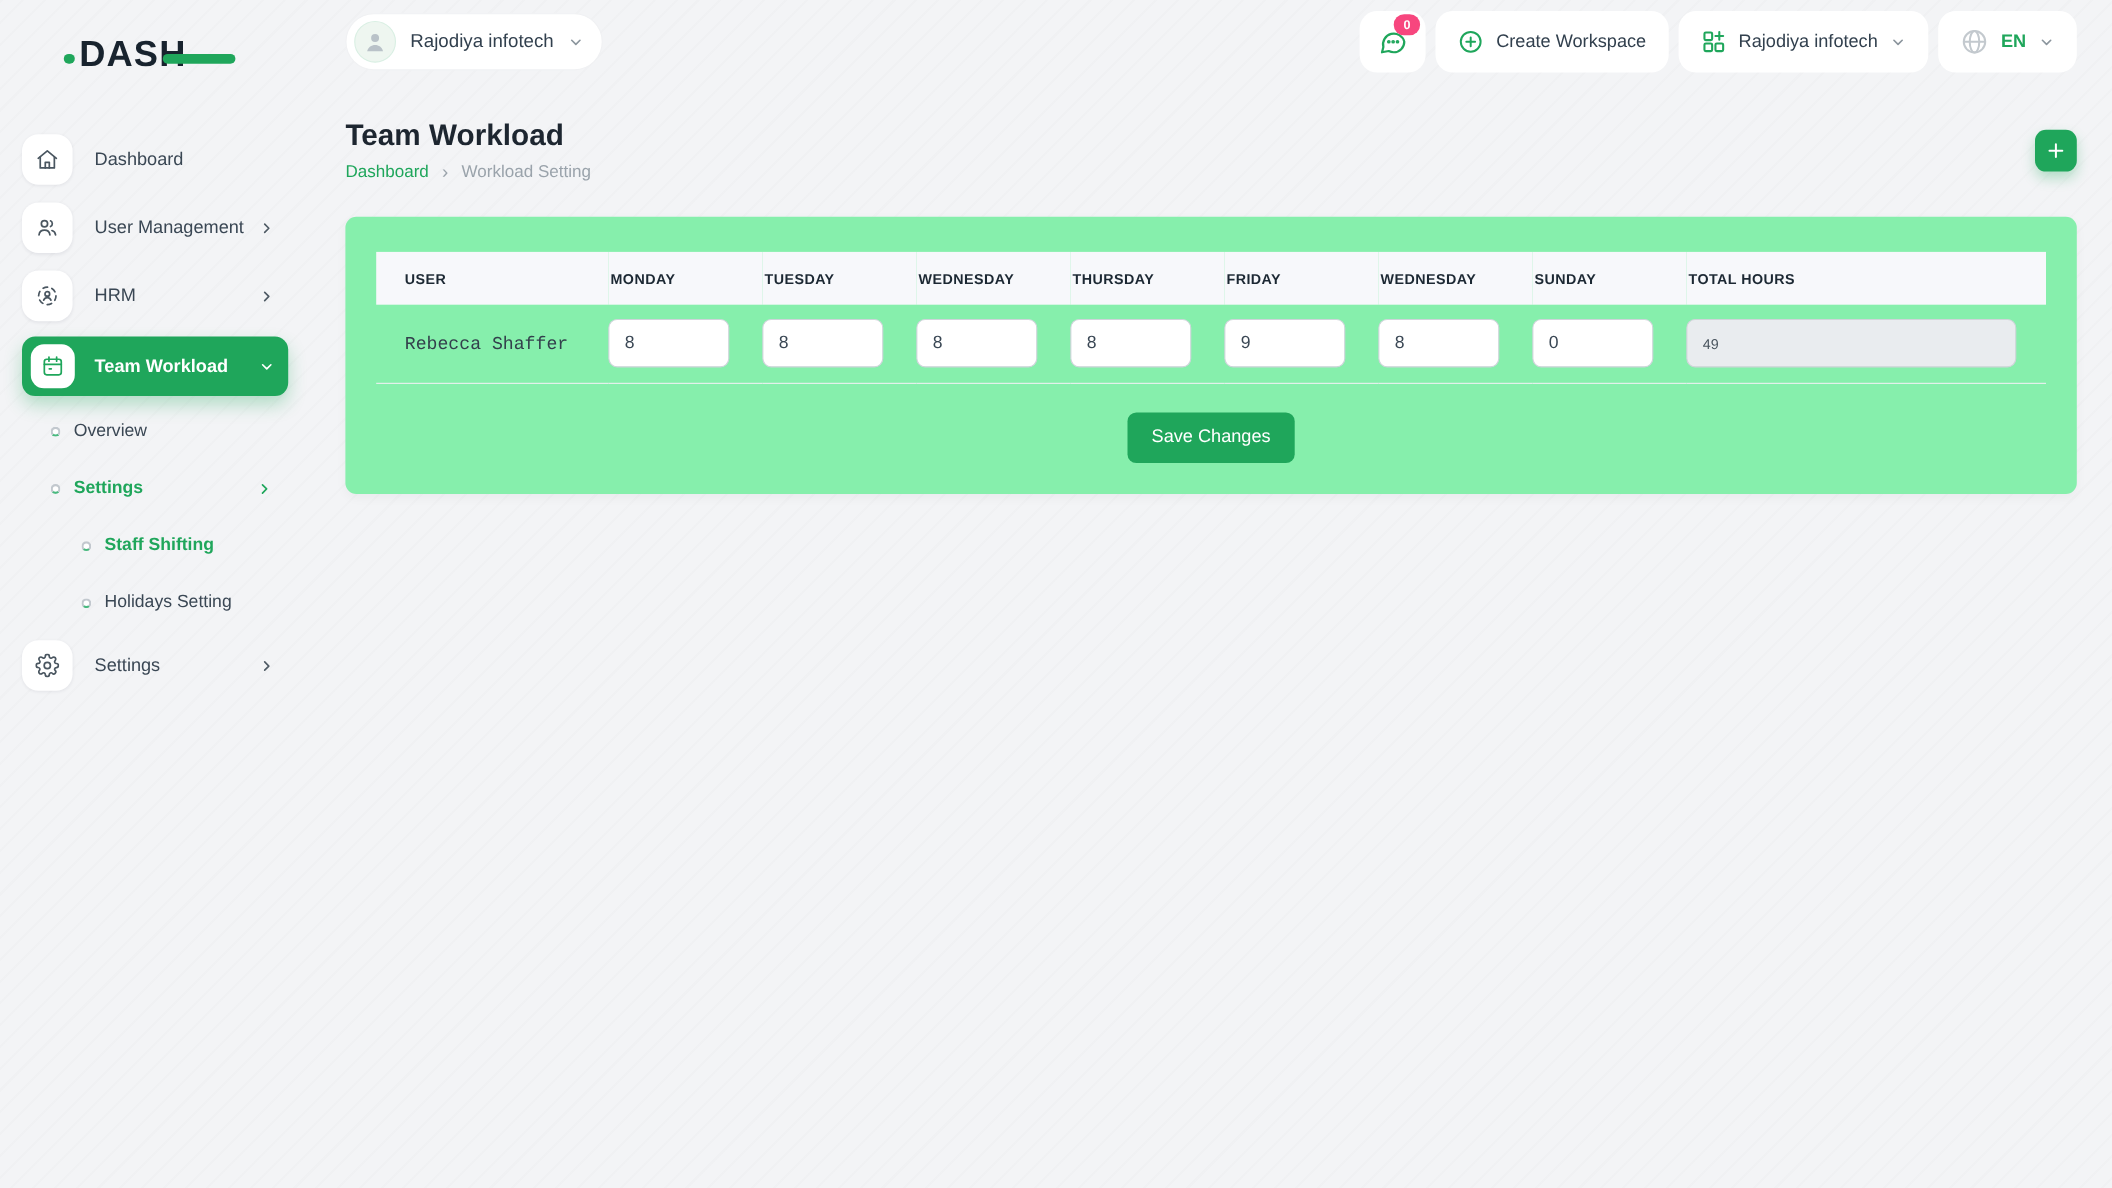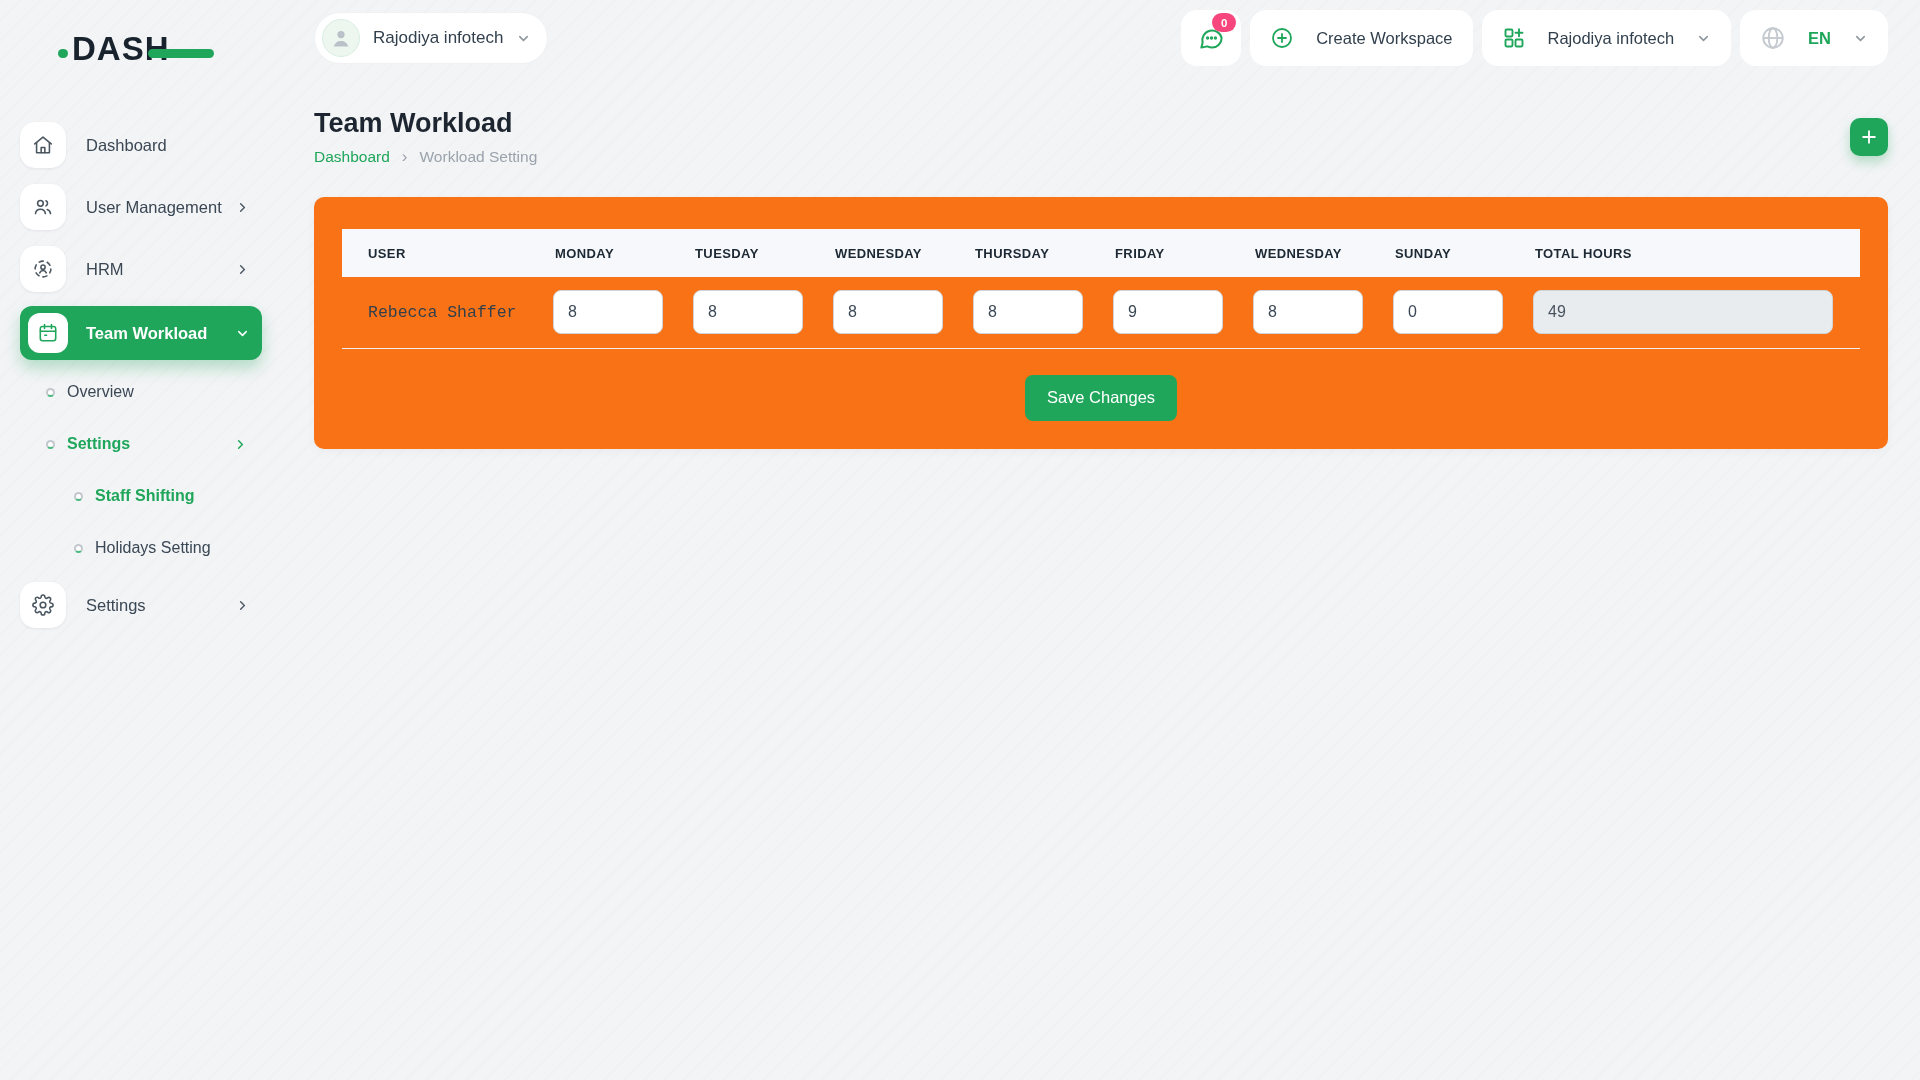--- a/index.html
+++ b/index.html
@@ -36,43 +36,43 @@
 
   
   .header { position:absolute; left:282px; top:0; right:0; height:76px; display:flex; align-items:center; padding:0 32px; }
   .ws-pill { display:flex; align-items:center; gap:13px; background:#fff; border:1px solid #f0f1f3; border-radius:28px; padding:6px 16px 6px 7px; cursor:pointer; }
   .avatar { width:38px; height:38px; border-radius:50%; background:#eef6f0; border:1px solid #d9efe3; display:flex; align-items:center; justify-content:center; color:#b9c2c8; overflow:hidden; }
   .ws-pill .name { font-size:17px; color:#32404e; }
   .ws-pill .chev, .hdr-btn .chev { color:#8b959d; }
   .hdr-right { margin-left:auto; display:flex; align-items:center; gap:9px; }
   .chat-btn { position:relative; width:60px; height:56px; background:#fff; border-radius:16px; display:flex; align-items:center; justify-content:center; cursor:pointer; color:#1fa65b; }
   .chat-badge { position:absolute; top:3px; right:5px; min-width:24px; height:19px; padding:0 7px; background:#f7467e; color:#fff; font-size:11.5px; font-weight:700; border-radius:10px; display:flex; align-items:center; justify-content:center; }
-  .hdr-btn { height:56px; background:#fff; border-radius:16px; display:flex; align-items:center; gap:22px; padding:0 20px; font-size:16.5px; color:#32404e; cursor:pointer; }
+  .hdr-btn { height:56px; background:#fff; border-radius:16px; display:flex; align-items:center; gap:11px; padding:0 20px; font-size:16.5px; color:#32404e; cursor:pointer; }
   .hdr-btn .lang { color:#1fa65b; font-weight:600; }
 
   
   .main { position:absolute; left:282px; top:76px; right:0; bottom:0; padding:30px 32px 0 32px; }
   .title-row { display:flex; align-items:flex-start; }
   .page-title { font-size:27px; font-weight:700; color:#1d2630; line-height:34px; }
   .breadcrumb { margin-top:7px; font-size:15.5px; display:flex; align-items:center; gap:12px; }
   .breadcrumb .root { color:#1fa65b; text-decoration:none; cursor:pointer; }
   .breadcrumb .sep { color:#9aa3ab; font-size:17px; }
   .breadcrumb .current { color:#9aa3ab; }
   .add-btn { margin-left:auto; margin-top:12px; width:38px; height:38px; background:#1fa65b; border:none; border-radius:10px; color:#fff; display:flex; align-items:center; justify-content:center; cursor:pointer; box-shadow:0 6px 12px rgba(31,166,91,.30); }
 
-  .card { margin-top:30px; background:#f97316; border-radius:10px; box-shadow:0 3px 10px rgba(20,30,50,.04); padding:32px 28px 28px 28px; }
+  .card { margin-top:30px; background:#86efac; border-radius:10px; box-shadow:0 3px 10px rgba(20,30,50,.04); padding:32px 28px 28px 28px; }
   table.workload { width:100%; border-collapse:collapse; }
   .workload thead tr { background:#f7f8fb; }
   .workload th { height:48px; font-size:13px; font-weight:700; color:#1c2833; letter-spacing:.4px; text-align:left; white-space:nowrap; }
   .workload th.c-user { padding-left:26px; }
   .workload th.c-day, .workload th.c-total { padding-left:2px; }
   .workload td { height:71px; border-bottom:1px solid #eef0f2; vertical-align:middle; }
   .workload td.c-user { padding-left:26px; font-size:16.5px; color:#33404c;font-family:Liberation Mono, monospace; }
   .hours-input { width:110px; height:44px; border:1px solid #ced4da; border-radius:8px; padding:0 14px; font-size:16px; color:#3a4754; background:#fff; font-family:inherit; outline:none; }
-  .total-input { width:300px; height:44px; border:1px solid #cfd4d9; border-radius:8px; padding:0 14px; font-size:16px; color:#49545e; background:#e9ecef; font-family:inherit; }
+  .total-input { width:300px; height:44px; border:1px solid #cfd4d9; border-radius:8px; padding:0 14px; font-size:13px; color:#49545e; background:#e9ecef; font-family:inherit; }
   .save-row { display:flex; justify-content:center; margin-top:26px; }
   .save-btn { background:#1fa65b; color:#fff; border:none; border-radius:8px; height:46px; padding:0 22px; font-size:16.5px; font-family:inherit; cursor:pointer; }
 </style>
 </head>
 <body>
 
 <aside class="sidebar">
   <div class="logo">
     <span class="logo-dot"></span>
     <span class="logo-text">DASH</span>

